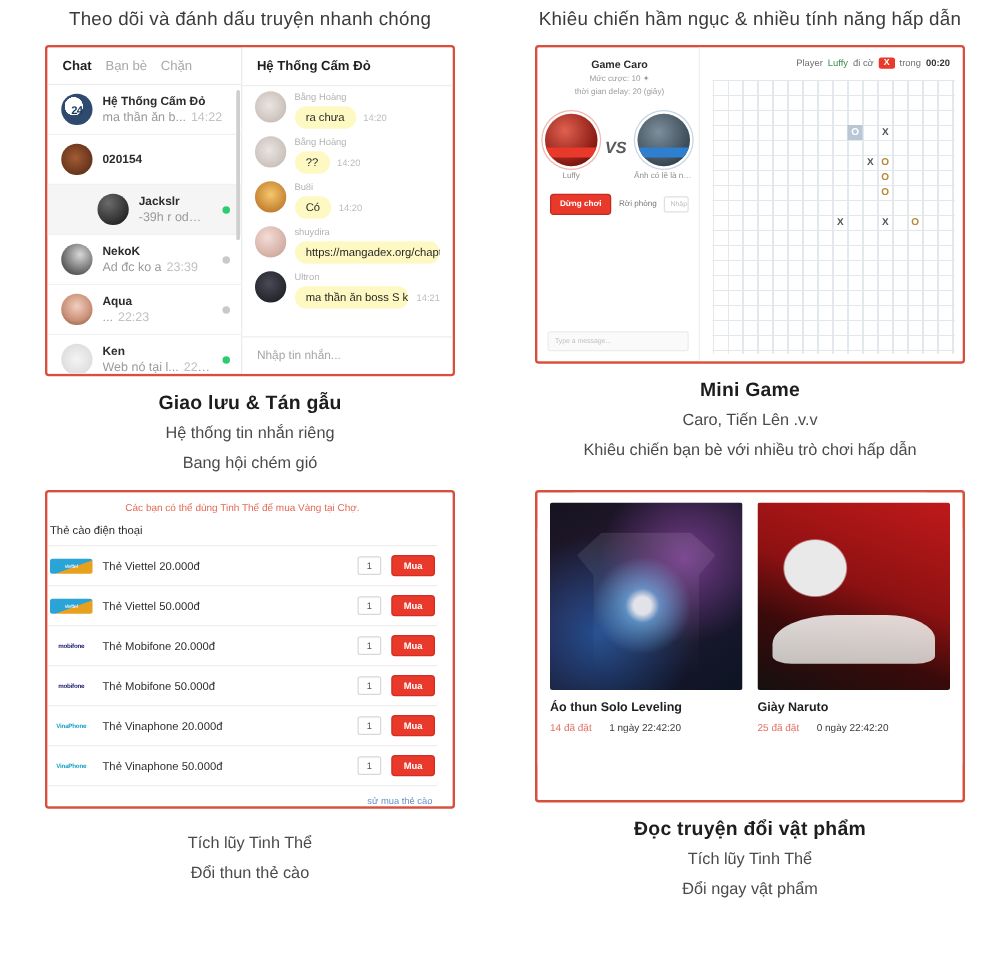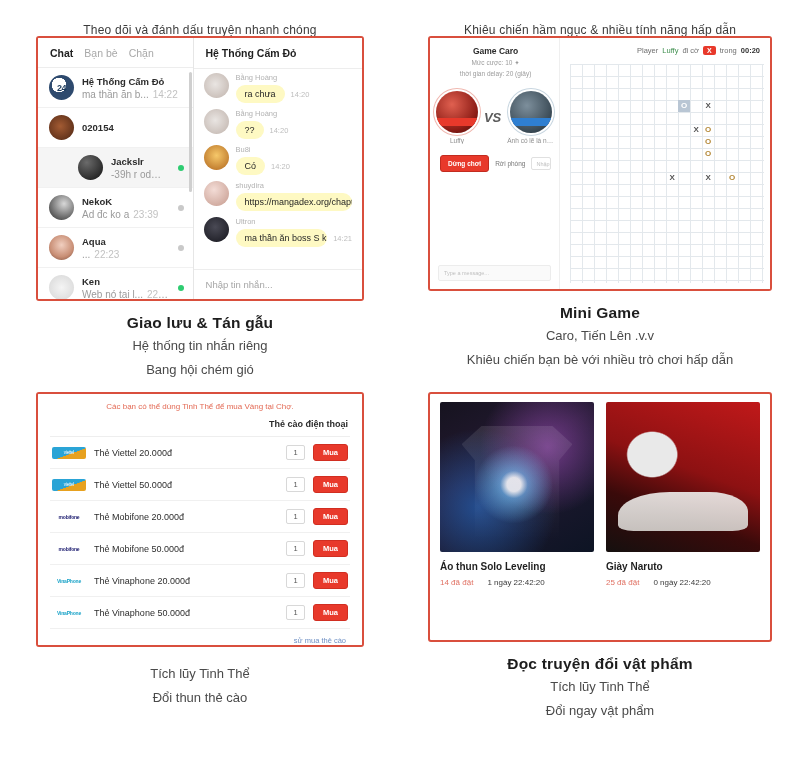--- a/index.html
+++ b/index.html
@@ -14,24 +14,24 @@
 
   .grid {
     display: grid;
     grid-template-columns: 400px 400px;
     grid-template-rows: 392px 385px;
   }
   .cell { position: relative; padding: 0 14px; }
 
   .feature-title {
     text-align: center;
-    font-size: 12px;
+    font-size: 15px;
     color: #3b3b3b;
     letter-spacing: .2px;
-    padding-top: 15px;
+    padding-top: 1px;
     height: 36px;
     line-height: 30px;
     white-space: nowrap;
   }
 
   
   .frame {
     border: 2px solid #d94f3d;
     border-radius: 3px;
     background: #fff;
@@ -174,23 +174,23 @@
   }
   .cellmark {
     position:absolute; width: 12px; height: 12px;
     font-size: 8px; font-weight: bold; line-height: 12px; text-align:center;
   }
   .cellmark.x { color: #555; }
   .cellmark.o { color: #b58a3a; }
   .cellmark.hl { background: #b9c6d4; color:#fff; }
 
   
-  .cards-wrap { height:100%; background:#fff; padding: 8px 12px 6px 12px; display:flex; flex-direction:column;}
+  .cards-wrap { height:100%; background:#fff; padding: 8px 12px 6px 0; display:flex; flex-direction:column;}
   .cards-note { text-align:center; font-size: 8px; color: #e36a55; margin-bottom: 8px; }
-  .cards-head { font-size: 9px; font-weight: bold; color:#2a2a2a; padding: 0 2px 7px 2px; border-bottom: 1px solid #eee; text-align: right; }
+  .cards-head { font-size: 9px; font-weight: normal; color:#2a2a2a; padding: 0 2px 7px 2px; border-bottom: 1px solid #eee; }
   .card-row {
     display:flex; align-items:center; gap: 8px;
     padding: 7px 2px; border-bottom: 1px solid #f0f0f0;
   }
   .logo { width: 34px; height: 12px; flex:none; border-radius:2px; position: relative; overflow:hidden;
           font-size: 4.5px; color:#fff; display:flex; align-items:center; justify-content:center; letter-spacing:-.2px;}
   .logo.viettel   { background: linear-gradient(160deg,#2aa4d6 0 55%, #e7a11f 56% 100%); }
   .logo.mobifone  { background:#fff; color:#1a1a6e; font-weight:bold; font-size:5px; }
   .logo.vinaphone { background:#fff; color:#1aa3c8; font-weight:bold; font-size:5px; }
   .card-name { flex:1; font-size: 9px; color:#2d2d2d; white-space: nowrap; }

